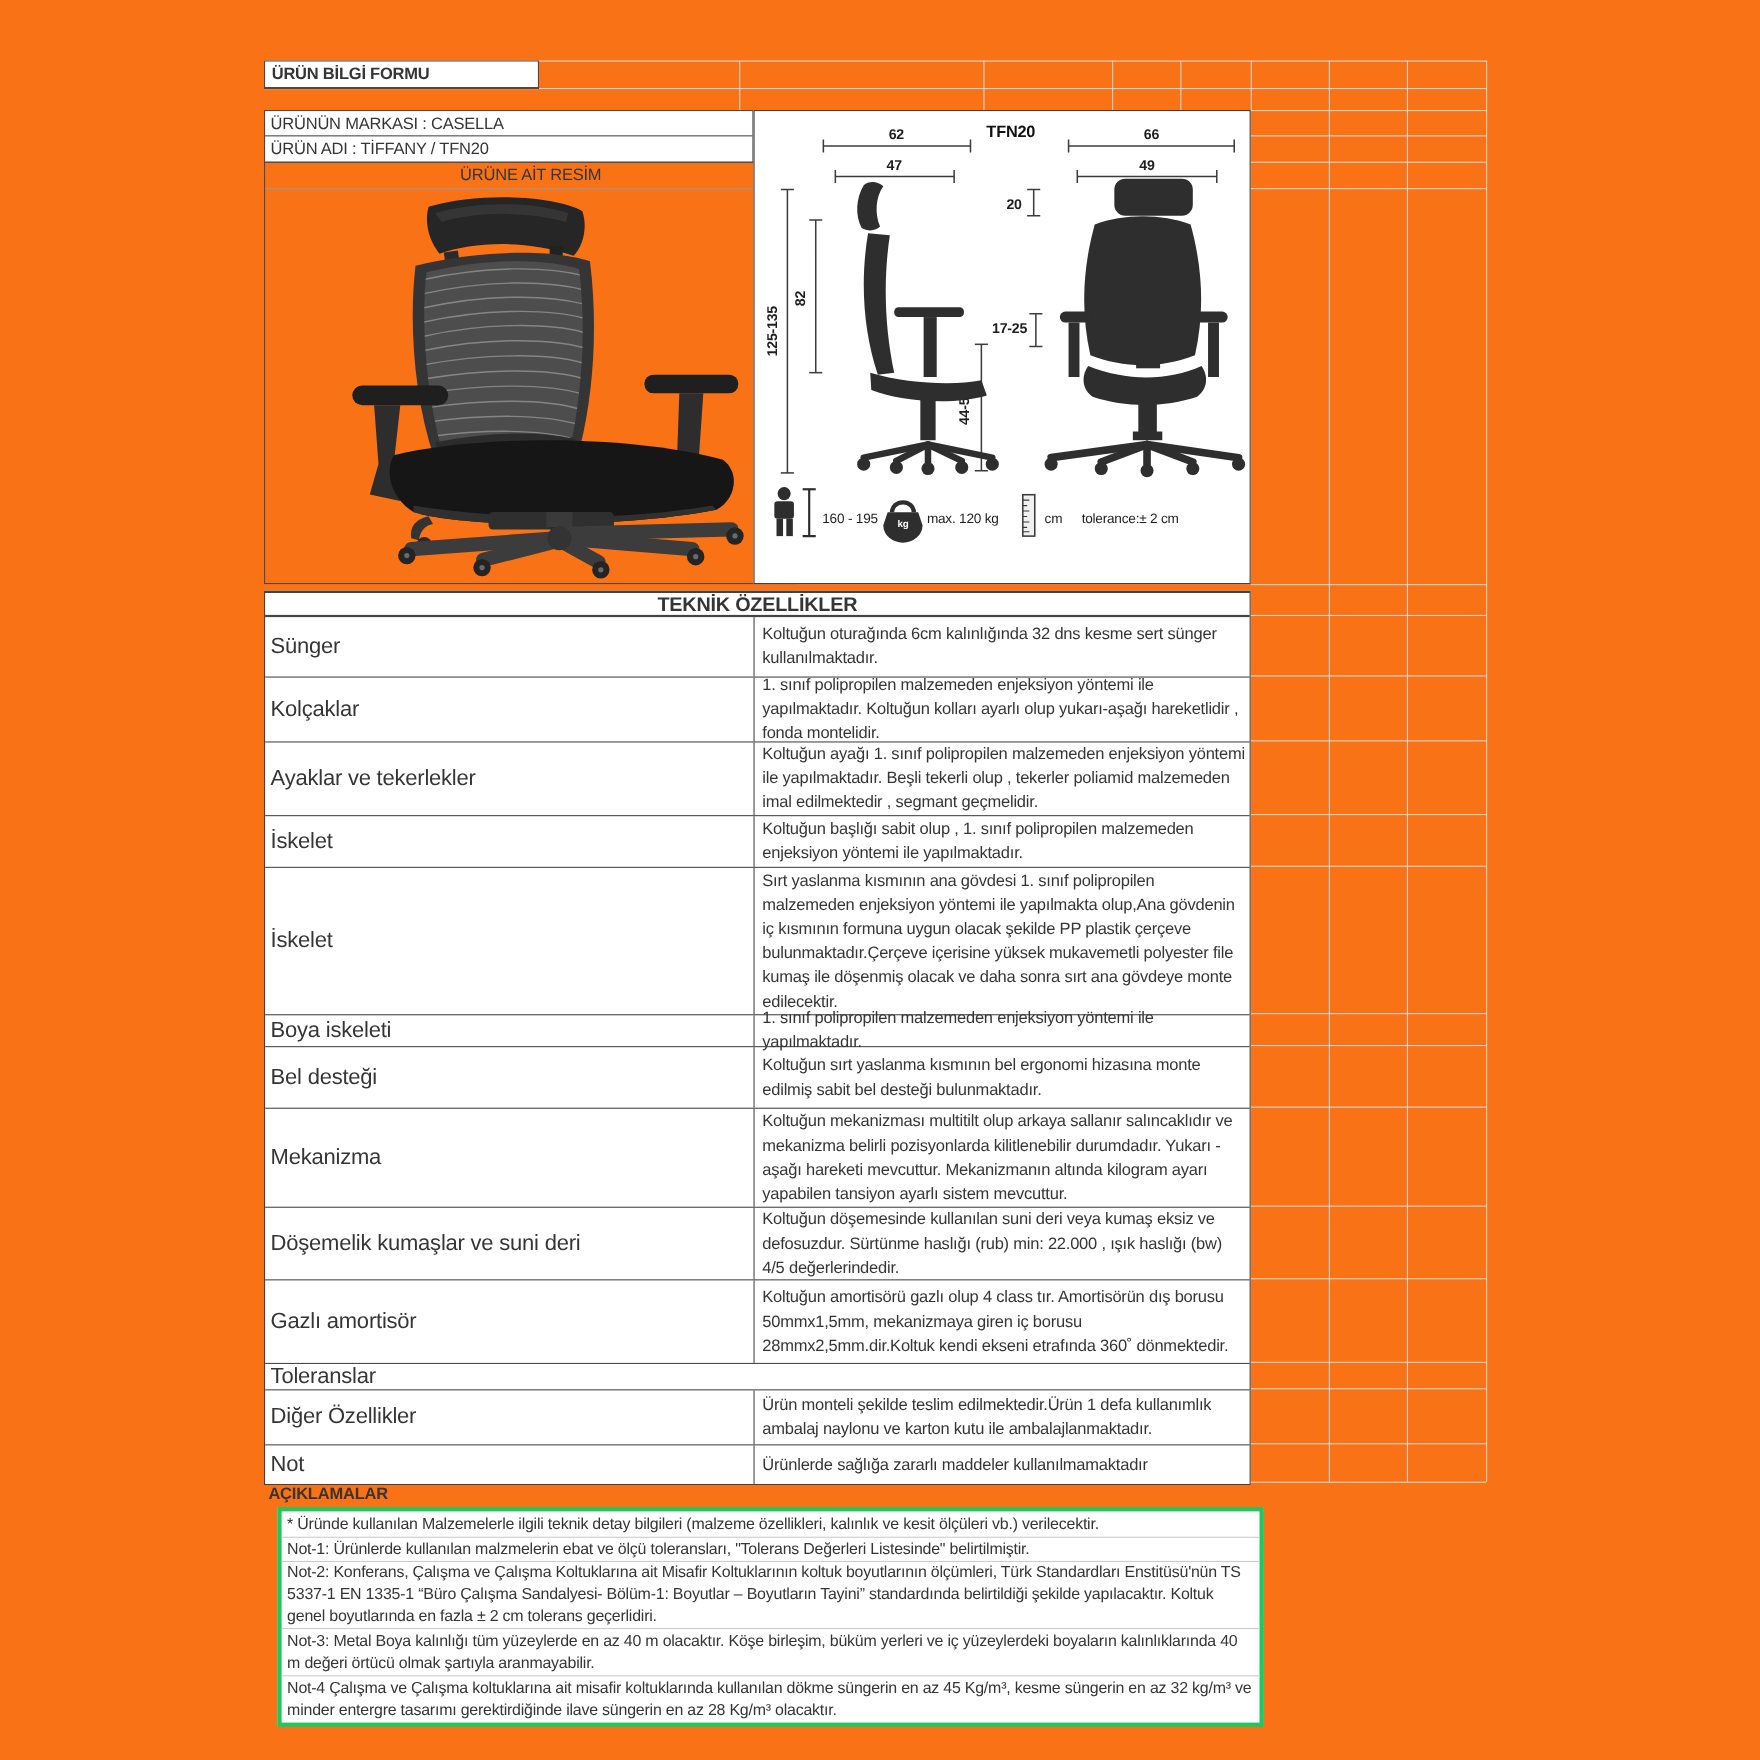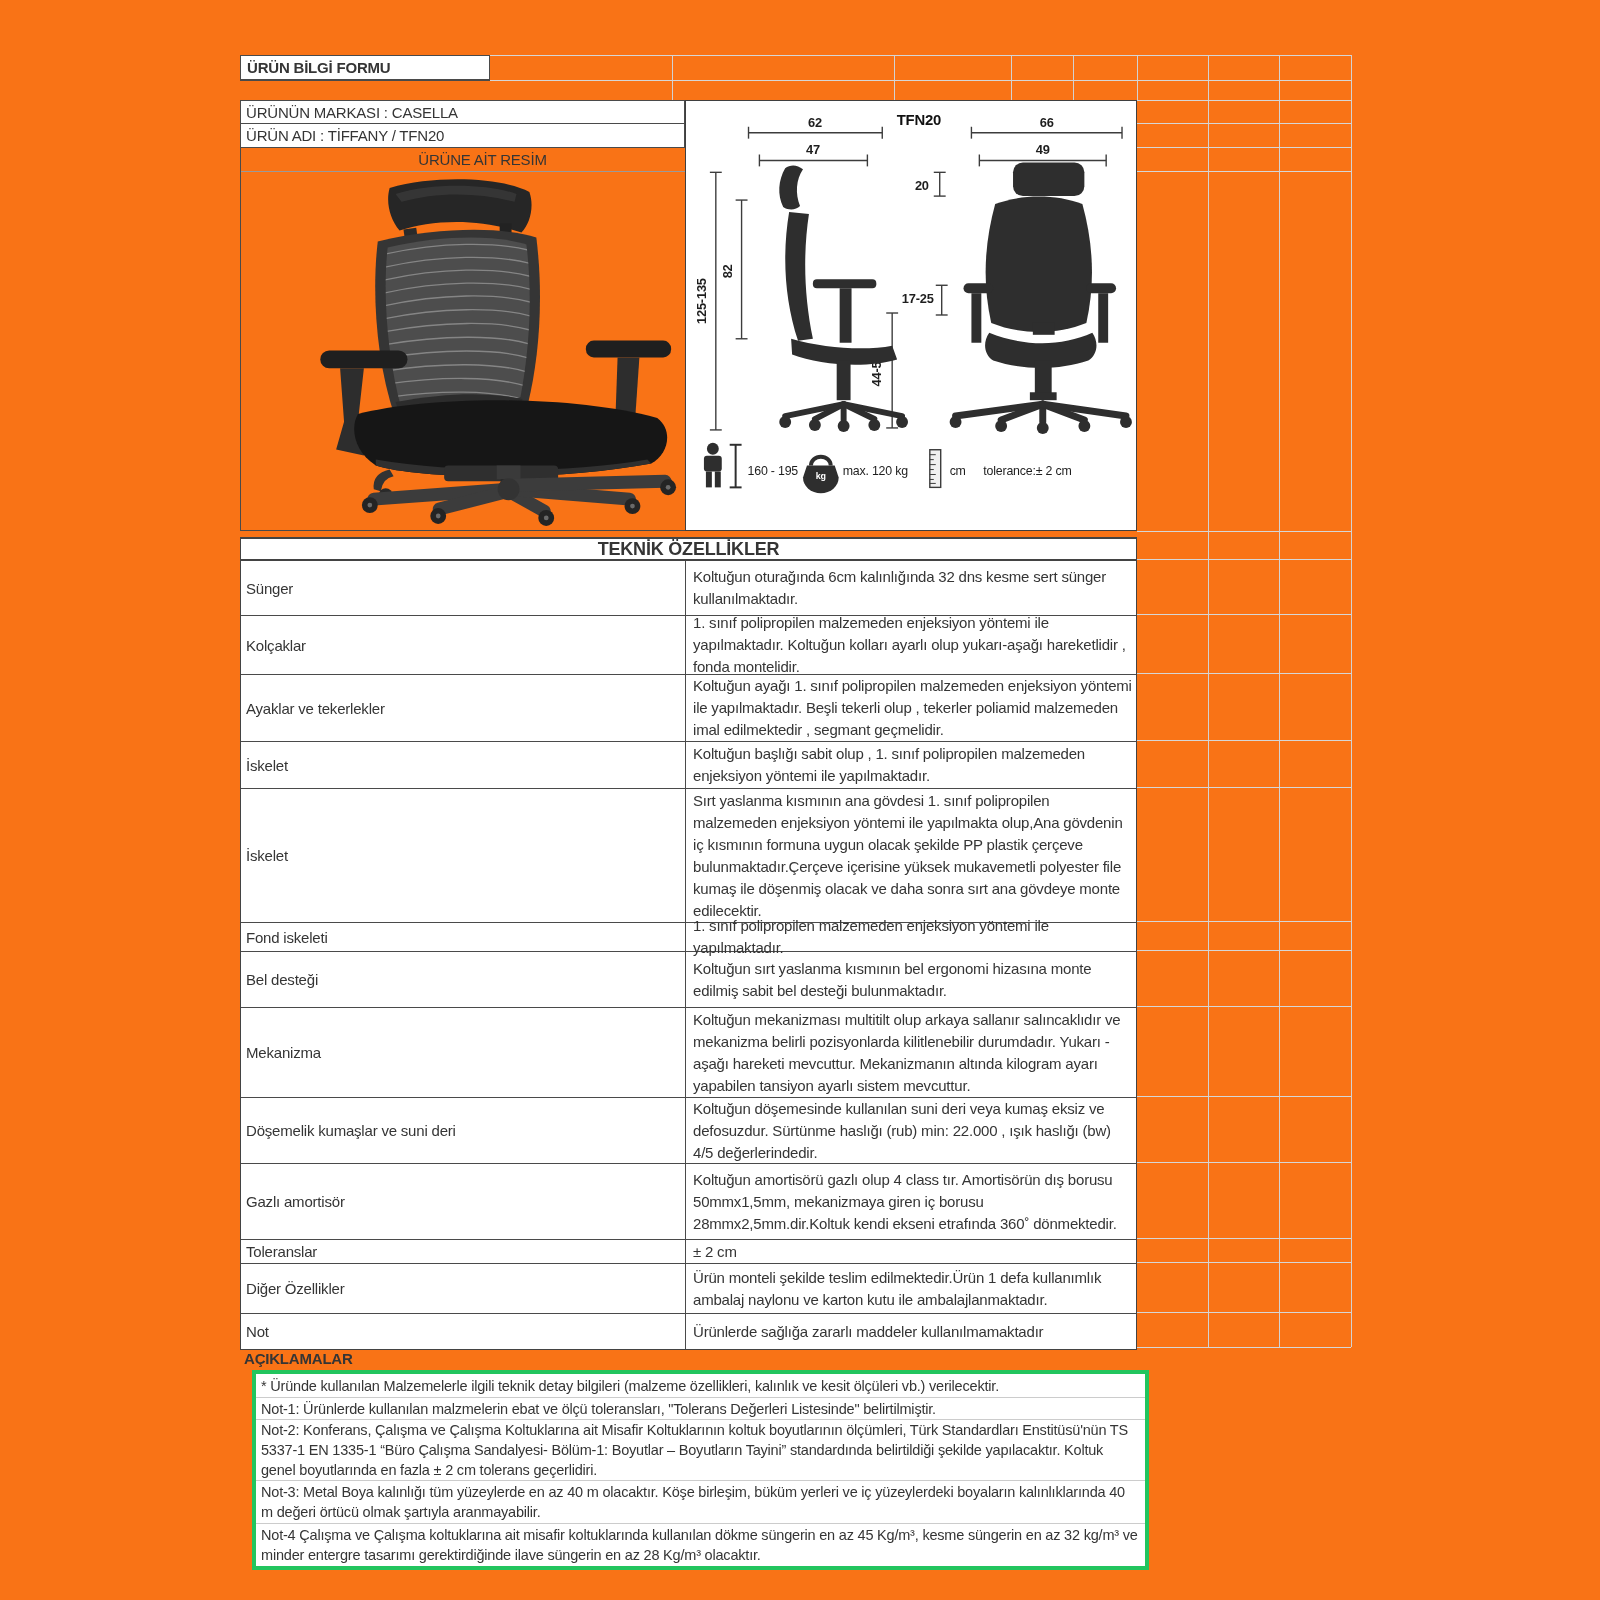--- a/index.html
+++ b/index.html
@@ -20,21 +20,21 @@
   #photo-caption{height:24px;border-bottom:1px solid #9a9a9a;display:flex;align-items:center;
                  justify-content:center;font-size:15px;box-sizing:border-box;}
   #diagram-box{left:685px;top:100px;width:452px;height:431px;border:1.7px solid #3f3f3f;background:#fff;}
   
   #specs{left:240px;top:537px;width:897px;border:1.5px solid #434343;border-top-width:2px;background:#fff;}
   #specs .hrow{height:22px;display:flex;align-items:center;justify-content:center;
                font-weight:bold;font-size:18px;border-bottom:2px solid #434343;box-sizing:border-box;}
   .srow{display:flex;border-bottom:1.5px solid #4a4a4a;box-sizing:border-box;}
   .srow:last-child{border-bottom:none;}
   .srow .lab{width:444px;flex:none;display:flex;align-items:center;padding-left:5px;
-             font-size:15px;box-sizing:border-box;}
+             font-size:20px;box-sizing:border-box;}
   .srow .val{flex:1;border-left:1.5px solid #4a4a4a;display:flex;align-items:center;
              padding:2px 4px 2px 7px;font-size:15px;line-height:22px;box-sizing:border-box;}
   
   #notes-title{left:240px;top:1347px;width:897px;height:23px;font-weight:bold;font-size:15px;
                display:flex;align-items:center;padding-left:4px;}
   #notes-box{left:252px;top:1370px;width:897px;border:4px solid #22c55e;background:#fff;}
   .nrow{border-bottom:1px solid #cccccc;box-sizing:border-box;display:flex;align-items:center;
         font-size:14.5px;line-height:20px;padding:0 6px 0 5px;}
   .nrow:last-child{border-bottom:none;}
   svg text{font-family:"Liberation Sans",sans-serif;}
@@ -322,42 +322,41 @@
     </div>
     <div class="srow" style="height:47px">
       <div class="lab">İskelet</div>
       <div class="val">Koltuğun başlığı sabit olup , 1. sınıf  polipropilen malzemeden enjeksiyon yöntemi ile  yapılmaktadır.</div>
     </div>
     <div class="srow" style="height:134px">
       <div class="lab">İskelet</div>
       <div class="val">Sırt yaslanma kısmının ana gövdesi  1. sınıf polipropilen malzemeden enjeksiyon yöntemi ile yapılmakta olup,Ana gövdenin iç kısmının formuna uygun olacak şekilde PP plastik çerçeve bulunmaktadır.Çerçeve içerisine yüksek mukavemetli polyester file kumaş ile döşenmiş olacak ve daha sonra sırt ana gövdeye monte edilecektir.</div>
     </div>
     <div class="srow" style="height:29px">
-      <div class="lab">Fond iskeleti</div>
+      <div class="lab">Boya iskeleti</div>
       <div class="val">1. sınıf polipropilen malzemeden enjeksiyon yöntemi ile yapılmaktadır.</div>
     </div>
     <div class="srow" style="height:56px">
       <div class="lab">Bel desteği</div>
       <div class="val">Koltuğun sırt yaslanma kısmının bel ergonomi hizasına monte edilmiş sabit bel desteği bulunmaktadır.</div>
     </div>
     <div class="srow" style="height:90px">
       <div class="lab">Mekanizma</div>
       <div class="val">Koltuğun mekanizması multitilt olup arkaya sallanır salıncaklıdır ve mekanizma belirli pozisyonlarda kilitlenebilir durumdadır. Yukarı - aşağı hareketi mevcuttur. Mekanizmanın altında kilogram ayarı yapabilen tansiyon ayarlı sistem mevcuttur.</div>
     </div>
     <div class="srow" style="height:66px">
       <div class="lab">Döşemelik kumaşlar ve suni deri</div>
       <div class="val">Koltuğun döşemesinde kullanılan suni deri veya kumaş eksiz ve defosuzdur. Sürtünme haslığı (rub) min: 22.000 , ışık haslığı (bw) 4/5 değerlerindedir.</div>
     </div>
     <div class="srow" style="height:76px">
       <div class="lab">Gazlı amortisör</div>
       <div class="val">Koltuğun amortisörü gazlı olup 4 class tır. Amortisörün dış borusu 50mmx1,5mm, mekanizmaya giren iç borusu 28mmx2,5mm.dir.Koltuk kendi ekseni etrafında 360˚ dönmektedir.</div>
     </div>
     <div class="srow" style="height:24px">
       <div class="lab">Toleranslar</div>
-      <div class="val">± 2 cm</div>
     </div>
     <div class="srow" style="height:50px">
       <div class="lab">Diğer Özellikler</div>
       <div class="val">Ürün monteli şekilde teslim edilmektedir.Ürün 1 defa kullanımlık ambalaj naylonu ve karton kutu ile ambalajlanmaktadır.</div>
     </div>
     <div class="srow" style="height:35px">
       <div class="lab">Not</div>
       <div class="val">Ürünlerde sağlığa zararlı maddeler kullanılmamaktadır</div>
     </div>
   </div>

